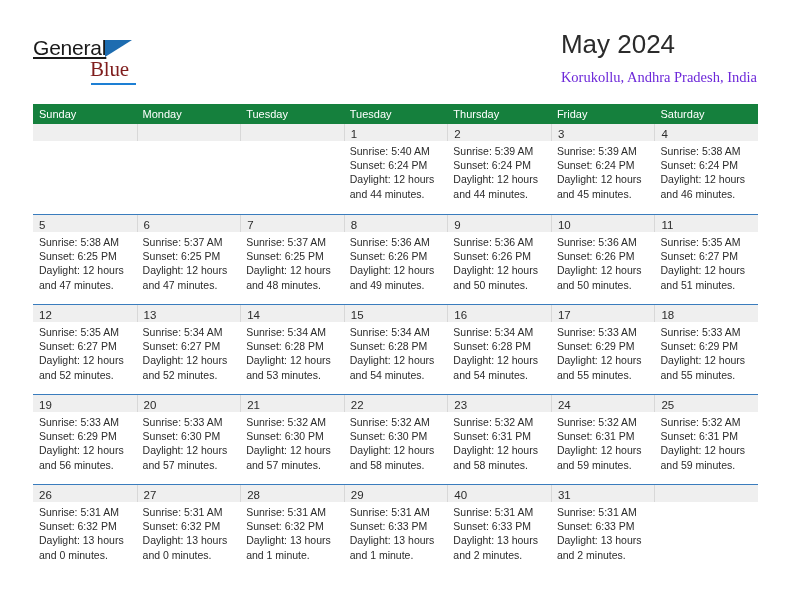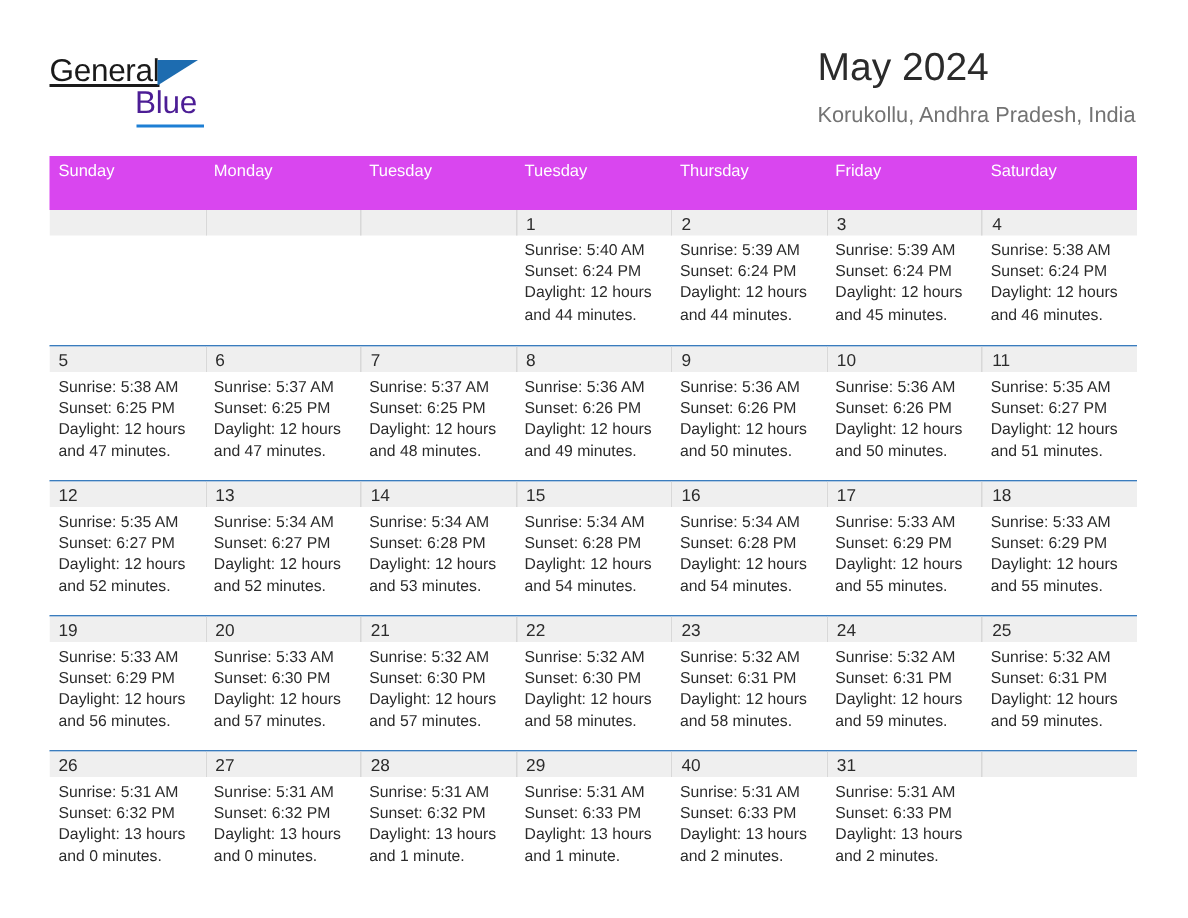--- a/index.html
+++ b/index.html
@@ -55,22 +55,23 @@
     width: 0;
     height: 0;
     border-left: 27px solid #1d6cb0;
     border-bottom: 17px solid transparent;
   }
   .logo-blue {
     position: absolute;
     left: 57px;
     top: 21px;
     font-size: 21px;
-    color: #4c1d95;
+    color: #7f1d1d;
     letter-spacing: -0.2px;
+    font-family: Liberation Serif, serif;
   }
   .logo-underline {
     position: absolute;
     left: 58px;
     top: 47px;
     width: 45px;
     height: 2px;
     background: #1d7fd4;
   }
 
@@ -83,38 +84,39 @@
   .cal-title {
     font-size: 26px;
     color: #2b2b2b;
     line-height: 32px;
     font-weight: normal;
     margin: 0;
     white-space: nowrap;
   }
   .cal-subtitle {
     font-size: 14.5px;
-    color: #737373;
+    color: #6d28d9;
     line-height: 20px;
     margin-top: 7px;
     white-space: nowrap;
+    font-family: Liberation Serif, serif;
   }
 
   
   .calendar {
     position: absolute;
     left: 33px;
     top: 104px;
     width: 725px;
   }
 
   .weekday-row {
     display: flex;
-    background: #d946ef;
-    height: 36px;
+    background: #15803d;
+    height: 20px;
   }
   .weekday {
     flex: 1 1 0;
     color: #ffffff;
     font-size: 11px;
     line-height: 20px;
     padding-left: 6px;
     box-sizing: border-box;
     white-space: nowrap;
   }

